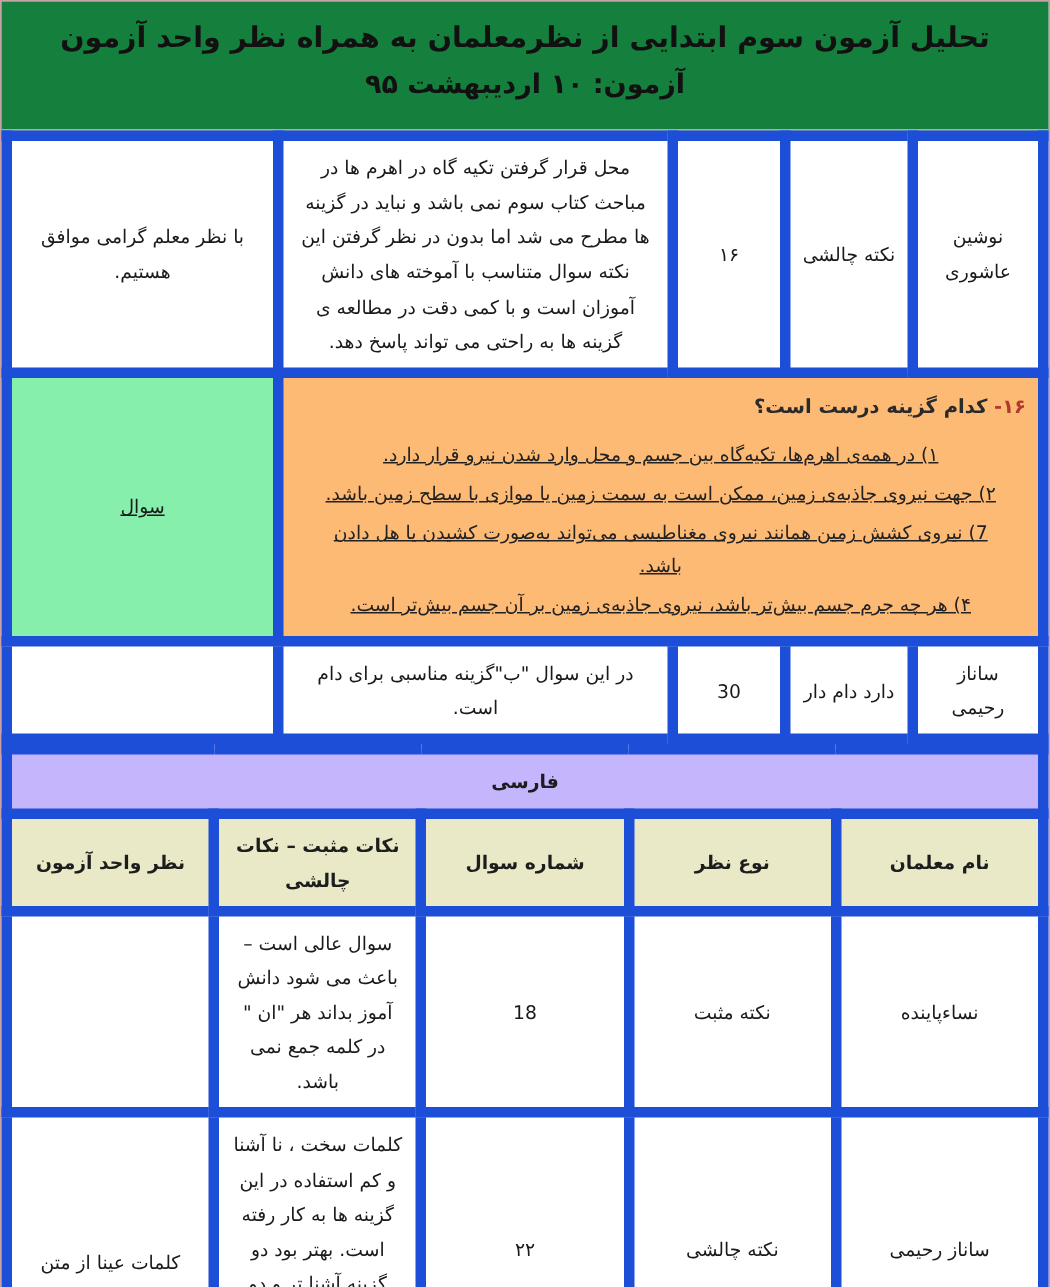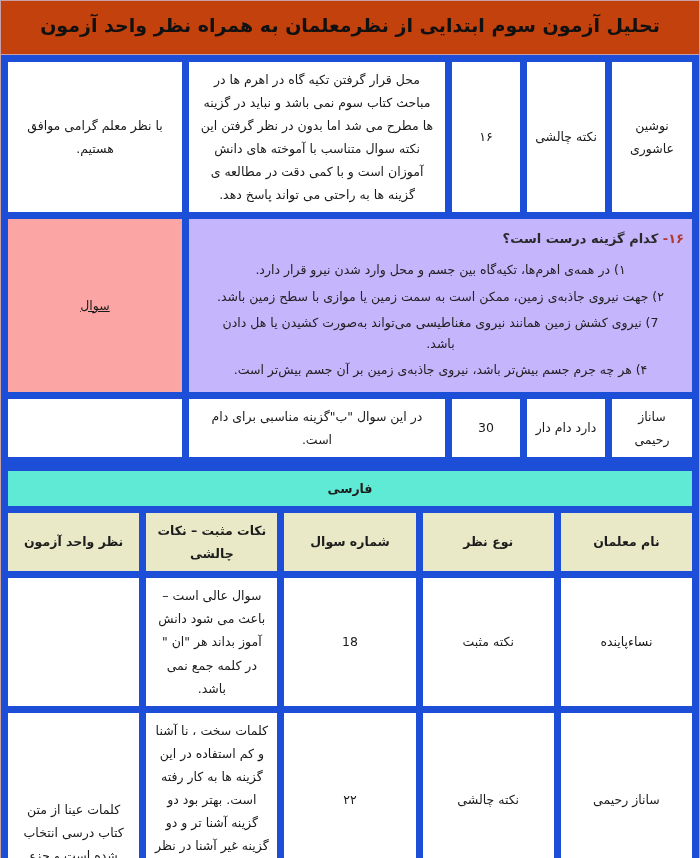--- a/index.html
+++ b/index.html
@@ -12,21 +12,21 @@
     direction:rtl;
   }
   .page{
     width:700px;
     box-sizing:border-box;
     border:1px solid #c9a0a6;
     background:#fff;
   }
   
   .header{
-    background:#c2410c;
+    background:#15803d;
     border-bottom:1px solid #c9a0a6;
     padding:10px 12px 14px 12px;
     text-align:center;
   }
   .header .line1{
     font-size:19px;
     font-weight:bold;
     color:#111;
     line-height:1.5;
     letter-spacing:0;
@@ -66,34 +66,35 @@
     margin:2px 0 8px 0;
     text-align:right;
   }
   .qtitle .dark{color:#2a2a2a;}
   .qopt{
     font-size:12.5px;
     color:#222;
     margin:5px 17px;
     text-align:center;
     line-height:1.7;
+    text-decoration:underline;
   }
   td.qcell{
-    background:#c4b5fd;
+    background:#fdba74;
     padding:0;
   }
   td.qlabel{
-    background:#fca5a5;
+    background:#86efac;
     font-size:13px;
     text-decoration:underline;
   }
 
   
   .section-bar td{
-    background:#5eead4;
+    background:#c4b5fd;
     font-size:17px;
     font-weight:bold;
     color:#1d1d1d;
     padding:10px 6px;
     letter-spacing:0;
   }
   
   .colhead td{
     background:#e9e9c8;
     font-size:12.5px;
@@ -102,20 +103,21 @@
     padding:9px 4px;
   }
 </style>
 </head>
 <body>
 
 <div class="page">
 
   <div class="header">
     <div class="line1">تحلیل آزمون  سوم ابتدایی از نظرمعلمان به همراه نظر واحد آزمون</div>
+    <div class="line2">آزمون:  ۱۰ اردیبهشت ۹۵</div>
   </div>
 
   <table class="grid">
     <tbody>
         <tr>
       <td class="c-name">نوشین عاشوری</td>
       <td class="c-type">نکته چالشی</td>
       <td class="c-num">۱۶</td>
       <td class="c-note note-cell">محل قرار گرفتن تکیه گاه در اهرم ها در مباحث کتاب سوم نمی باشد و نباید در گزینه ها مطرح می شد اما بدون در نظر گرفتن این نکته سوال متناسب با آموخته های دانش آموزان است و با کمی دقت در مطالعه ی گزینه ها به راحتی می تواند پاسخ دهد.</td>
       <td class="c-opinion">با نظر معلم گرامی موافق هستیم.</td>

